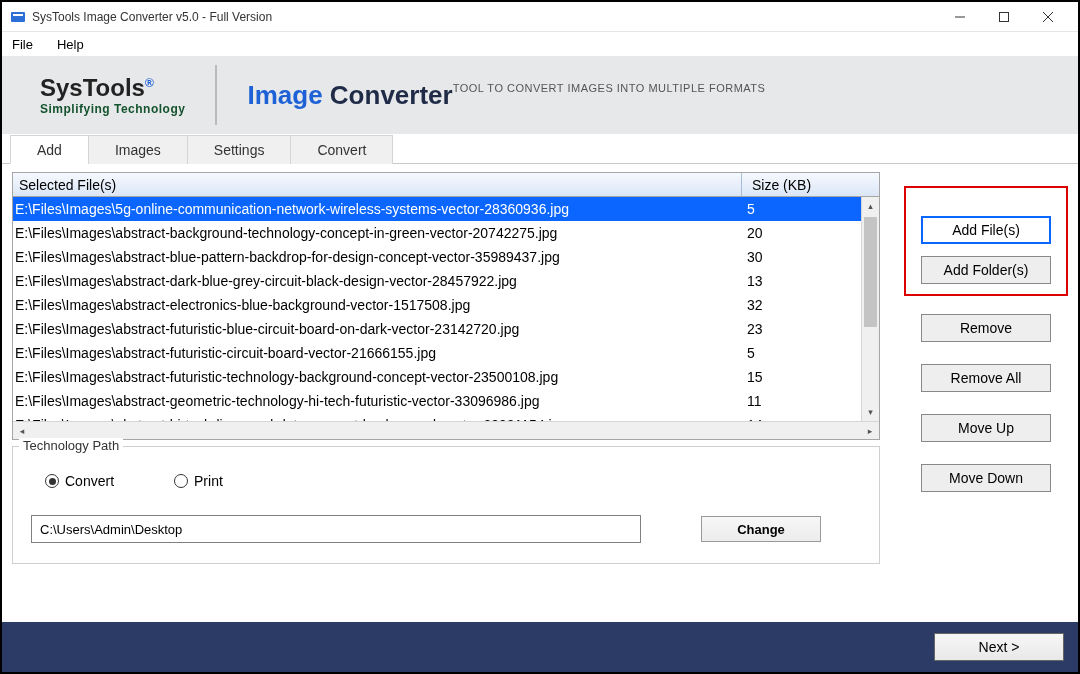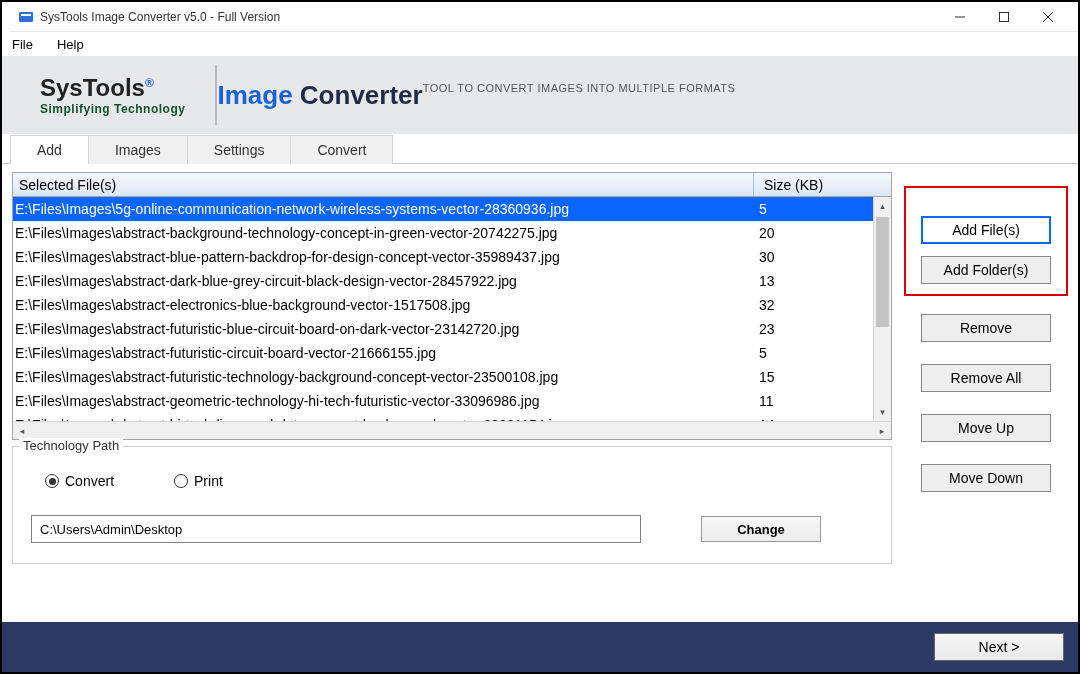--- a/index.html
+++ b/index.html
@@ -20,21 +20,20 @@
     position: relative;
   }
 
   
   .titlebar {
     height: 30px;
     display: flex;
     align-items: center;
     padding: 0 8px;
     border-bottom: 1px solid #e5e5e5;
-    margin-left: 8px;
   }
   .titlebar .app-icon {
     width: 16px; height: 16px;
     margin-right: 6px;
     display: inline-flex;
     align-items: center; justify-content: center;
   }
   .titlebar .title-text {
     flex: 0 0 auto;
     font-size: 12px;
@@ -63,20 +62,21 @@
     cursor: default;
   }
 
   
   .branding {
     background: #e7e8ea;
     height: 78px;
     display: flex;
     align-items: center;
     padding: 0 10px;
+    gap: 30px;
   }
   .branding .logo-block {
     padding-left: 28px;
     padding-right: 30px;
     border-right: 2px solid #b9bbbf;
     height: 60px;
     display: flex;
     flex-direction: column;
     justify-content: center;
   }
@@ -142,21 +142,21 @@
     background: #fff;
     border-bottom: 1px solid #fff;
     font-weight: 400;
   }
 
   
   .main {
     flex: 1;
     display: flex;
     padding: 8px 10px 0 10px;
-    gap: 12px;
+    gap: 24px;
     overflow: hidden;
   }
   .left {
     flex: 1;
     display: flex;
     flex-direction: column;
     min-width: 0;
   }
   .right {
     width: 164px;

